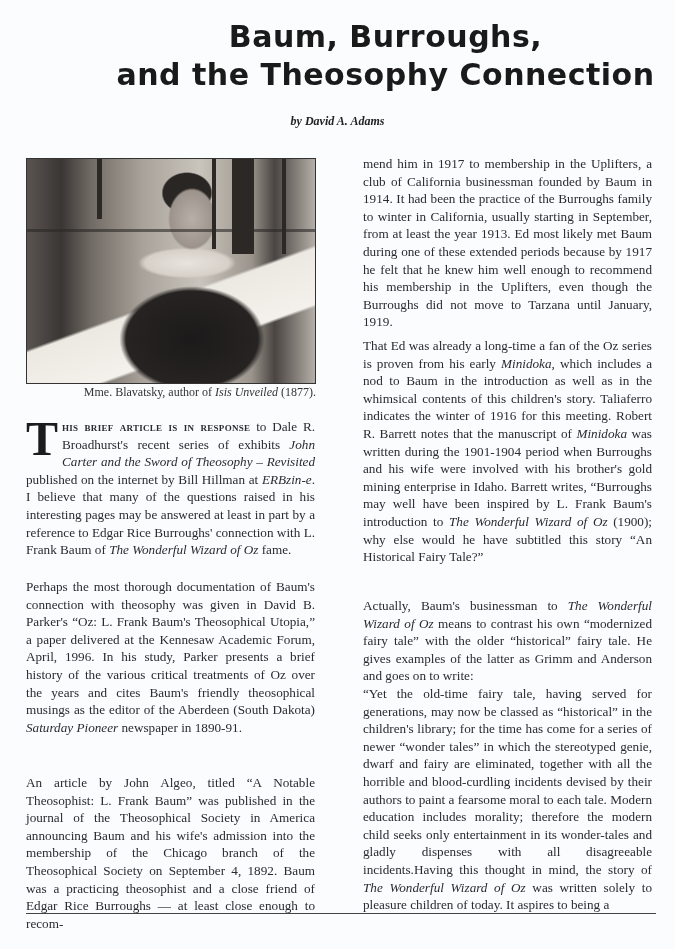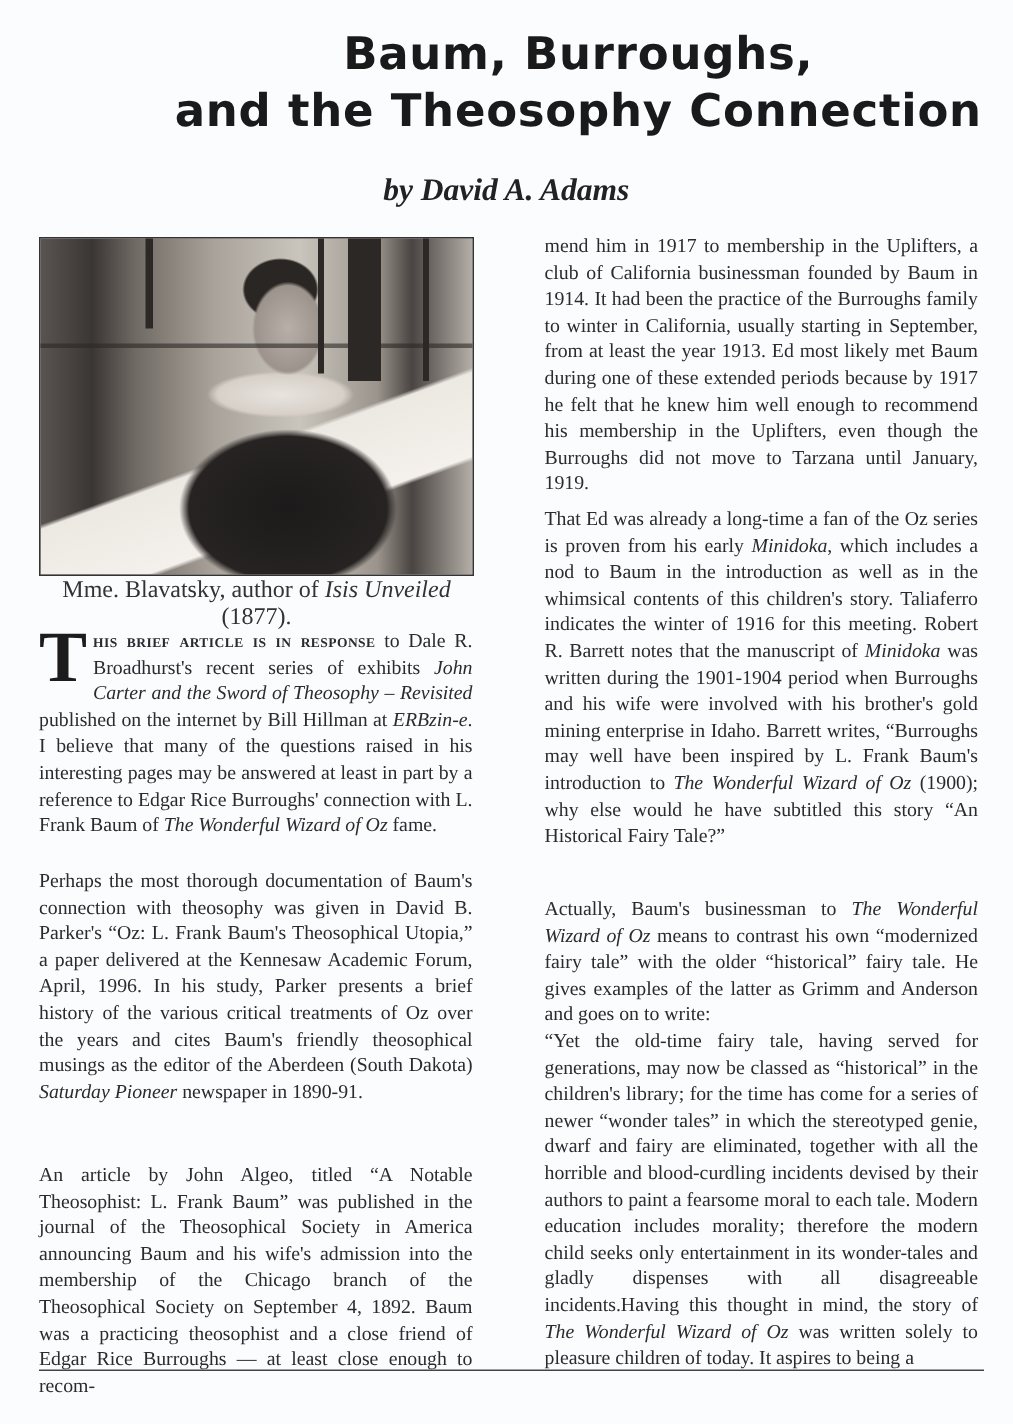--- a/index.html
+++ b/index.html
@@ -17,37 +17,37 @@
       font-weight: bold;
       font-size: 30px; line-height: 38px;
       color: #1a1a1a;
       letter-spacing: 0.5px;
       margin-left: 48px;
     }
     .byline {
       position: absolute; left: 0; width: 675px; top: 114px;
       text-align: center;
       font-style: italic; font-weight: bold;
-      font-size: 21px; color: #222;
+      font-size: 12px; color: #222;
     }
     .photo {
       position: absolute; left: 26px; top: 158px; width: 288px; height: 224px;
       background:
         radial-gradient(ellipse 40px 52px at 165px 60px, #b8b0a8 0%, #9c948c 55%, transparent 60%),
         radial-gradient(ellipse 34px 28px at 160px 34px, #2a2624 0%, #2a2624 70%, transparent 75%),
         radial-gradient(ellipse 70px 22px at 160px 104px, #e8e4de 0%, #d6d0c8 60%, transparent 70%),
         radial-gradient(ellipse 110px 80px at 165px 180px, #1c1a1a 0%, #262322 60%, transparent 66%),
         linear-gradient(160deg, transparent 58%, #ece8e2 59%, #f4f1ec 76%, transparent 77%),
         linear-gradient(90deg, #5a5450 0%, #3a3634 12%, #706a64 22%, #a8a29a 40%, #c9c4bc 60%, #9a948c 78%, #4a4442 86%, #b5afa8 100%);
       border: 1px solid #333;
     }
     .photo .window-bar { position: absolute; background: #2c2826; }
     .caption {
       position: absolute; left: 26px; width: 290px; top: 385px;
-      text-align: center; font-size: 16px; color: #333;
+      text-align: right; font-size: 12px; color: #333;
     }
     .col {
       position: absolute; font-size: 13.2px; line-height: 17.6px;
       text-align: justify; color: #2a2a30;
     }
     .col-left { left: 26px; width: 289px; }
     .col-right { left: 363px; width: 289px; }
     .col p { margin: 0; }
     .dropcap {
       float: left; font-size: 48px; line-height: 38px;

